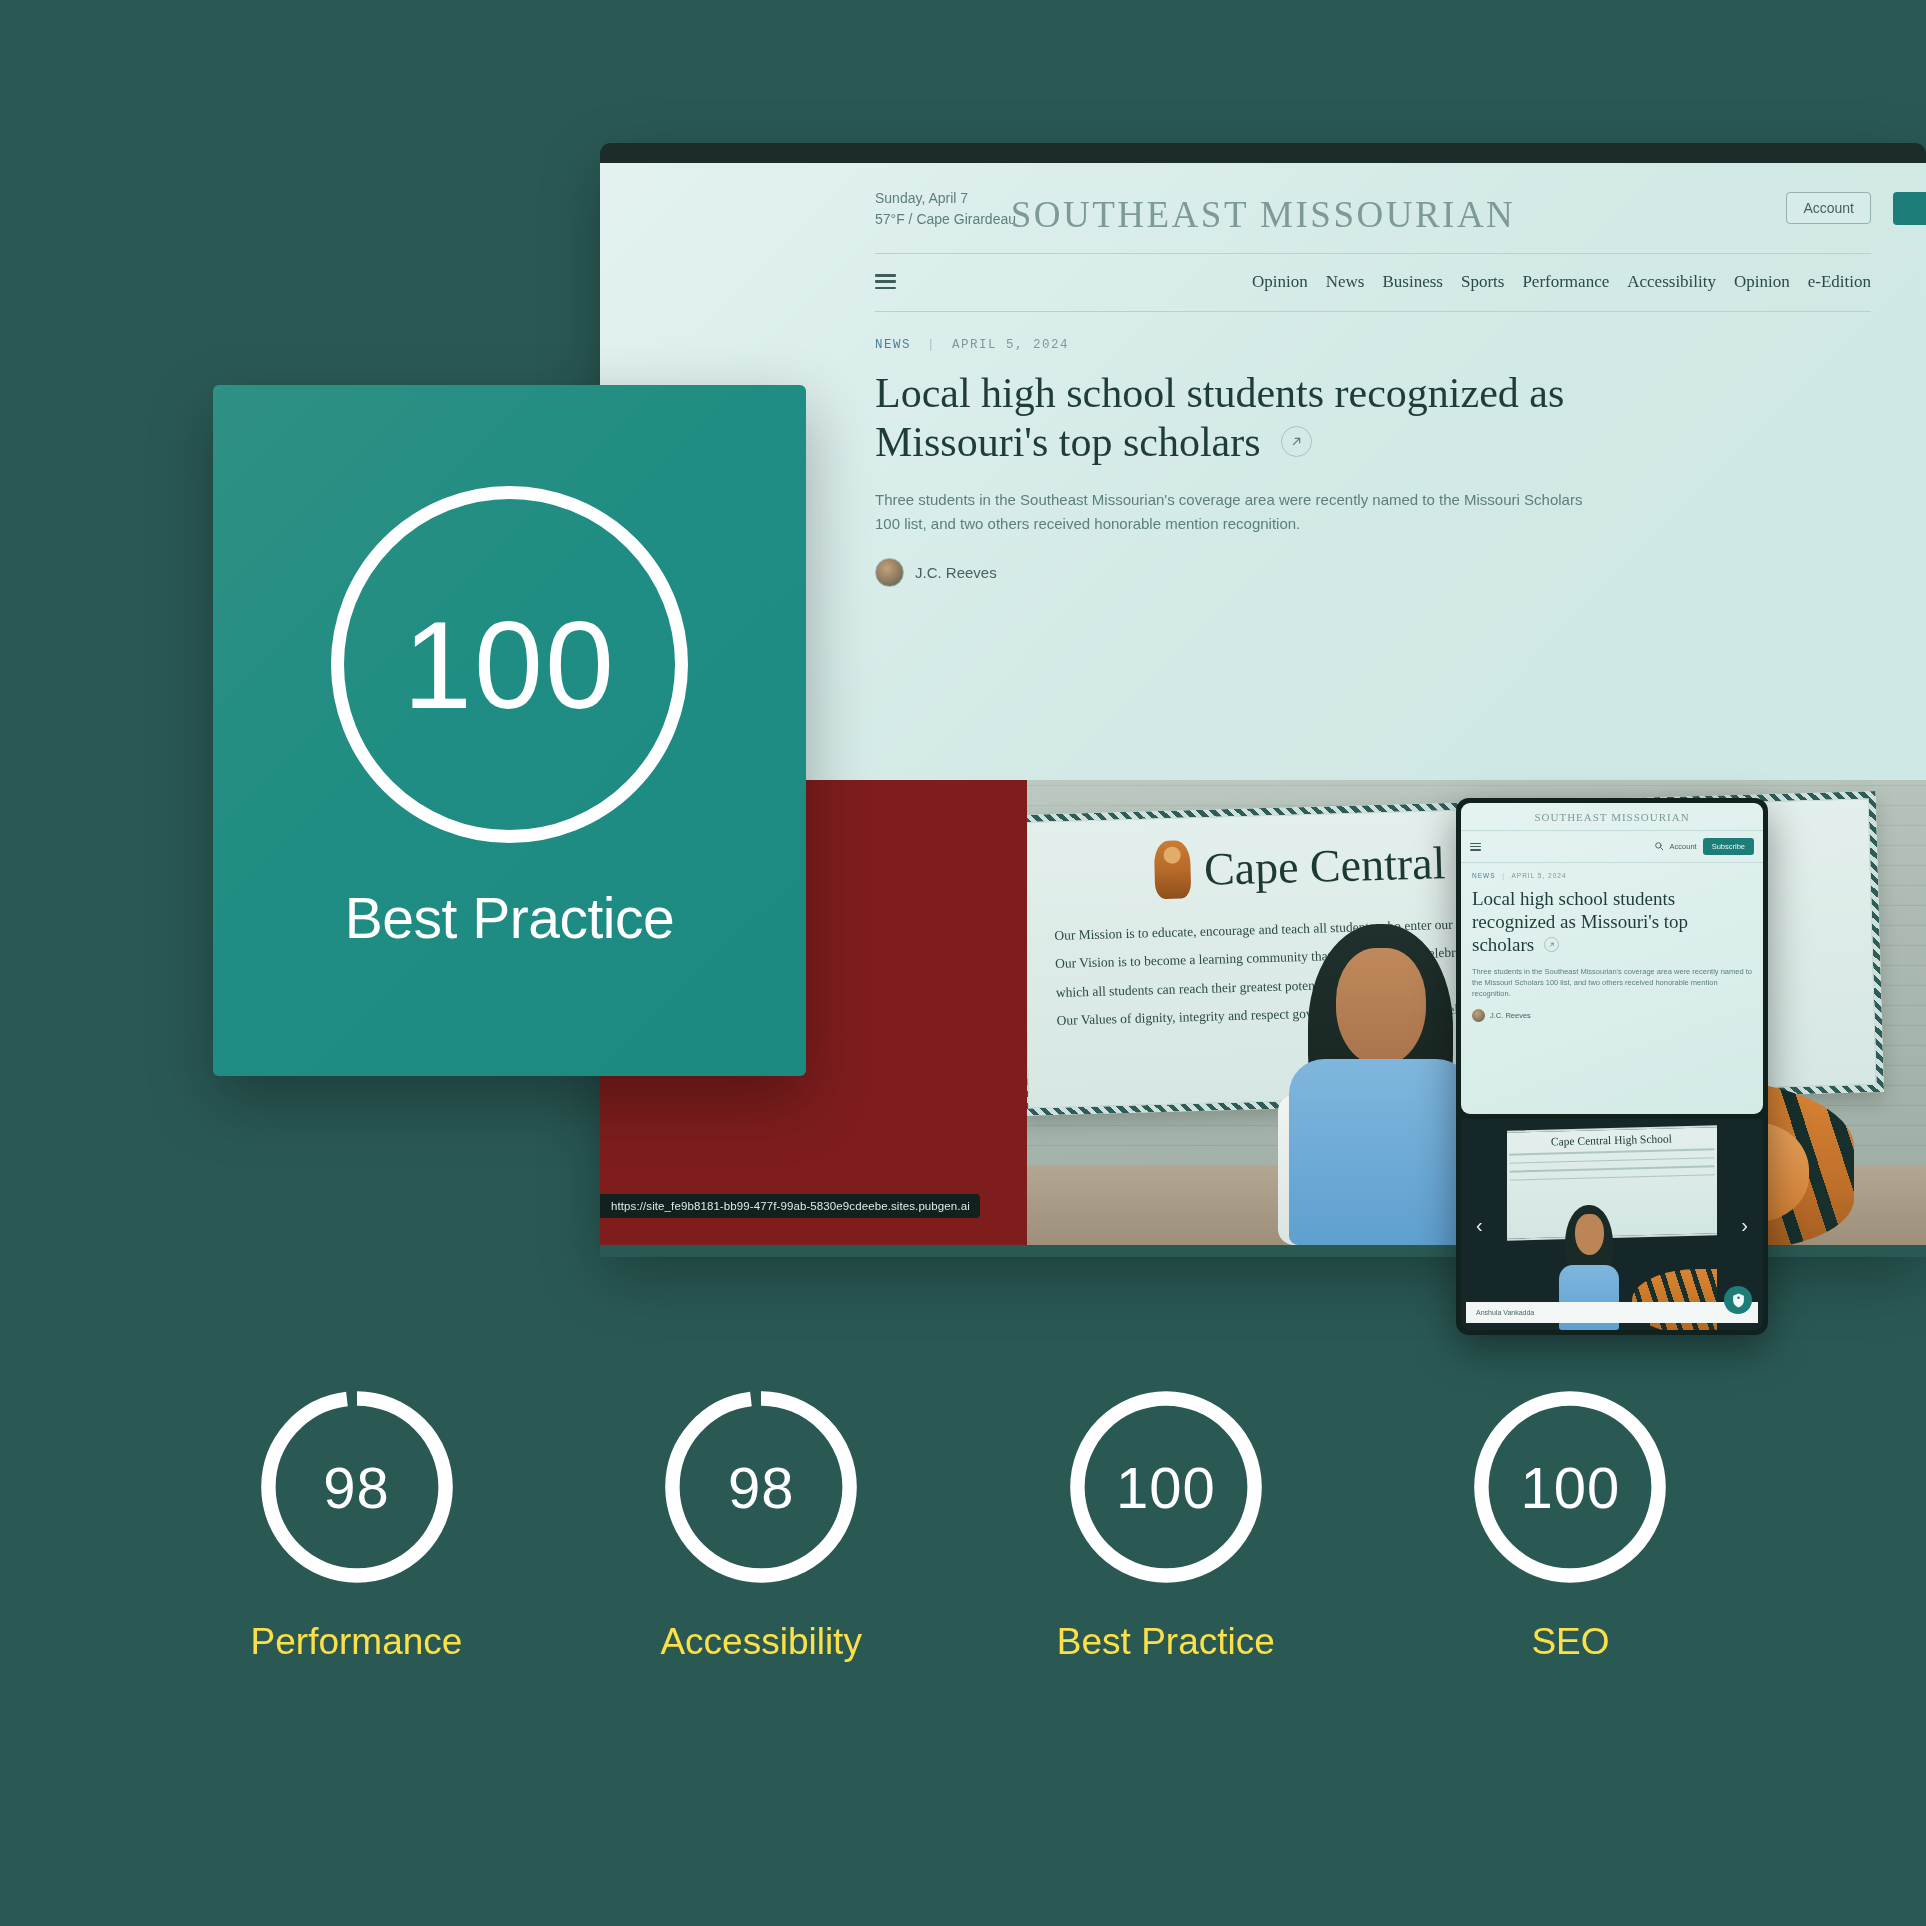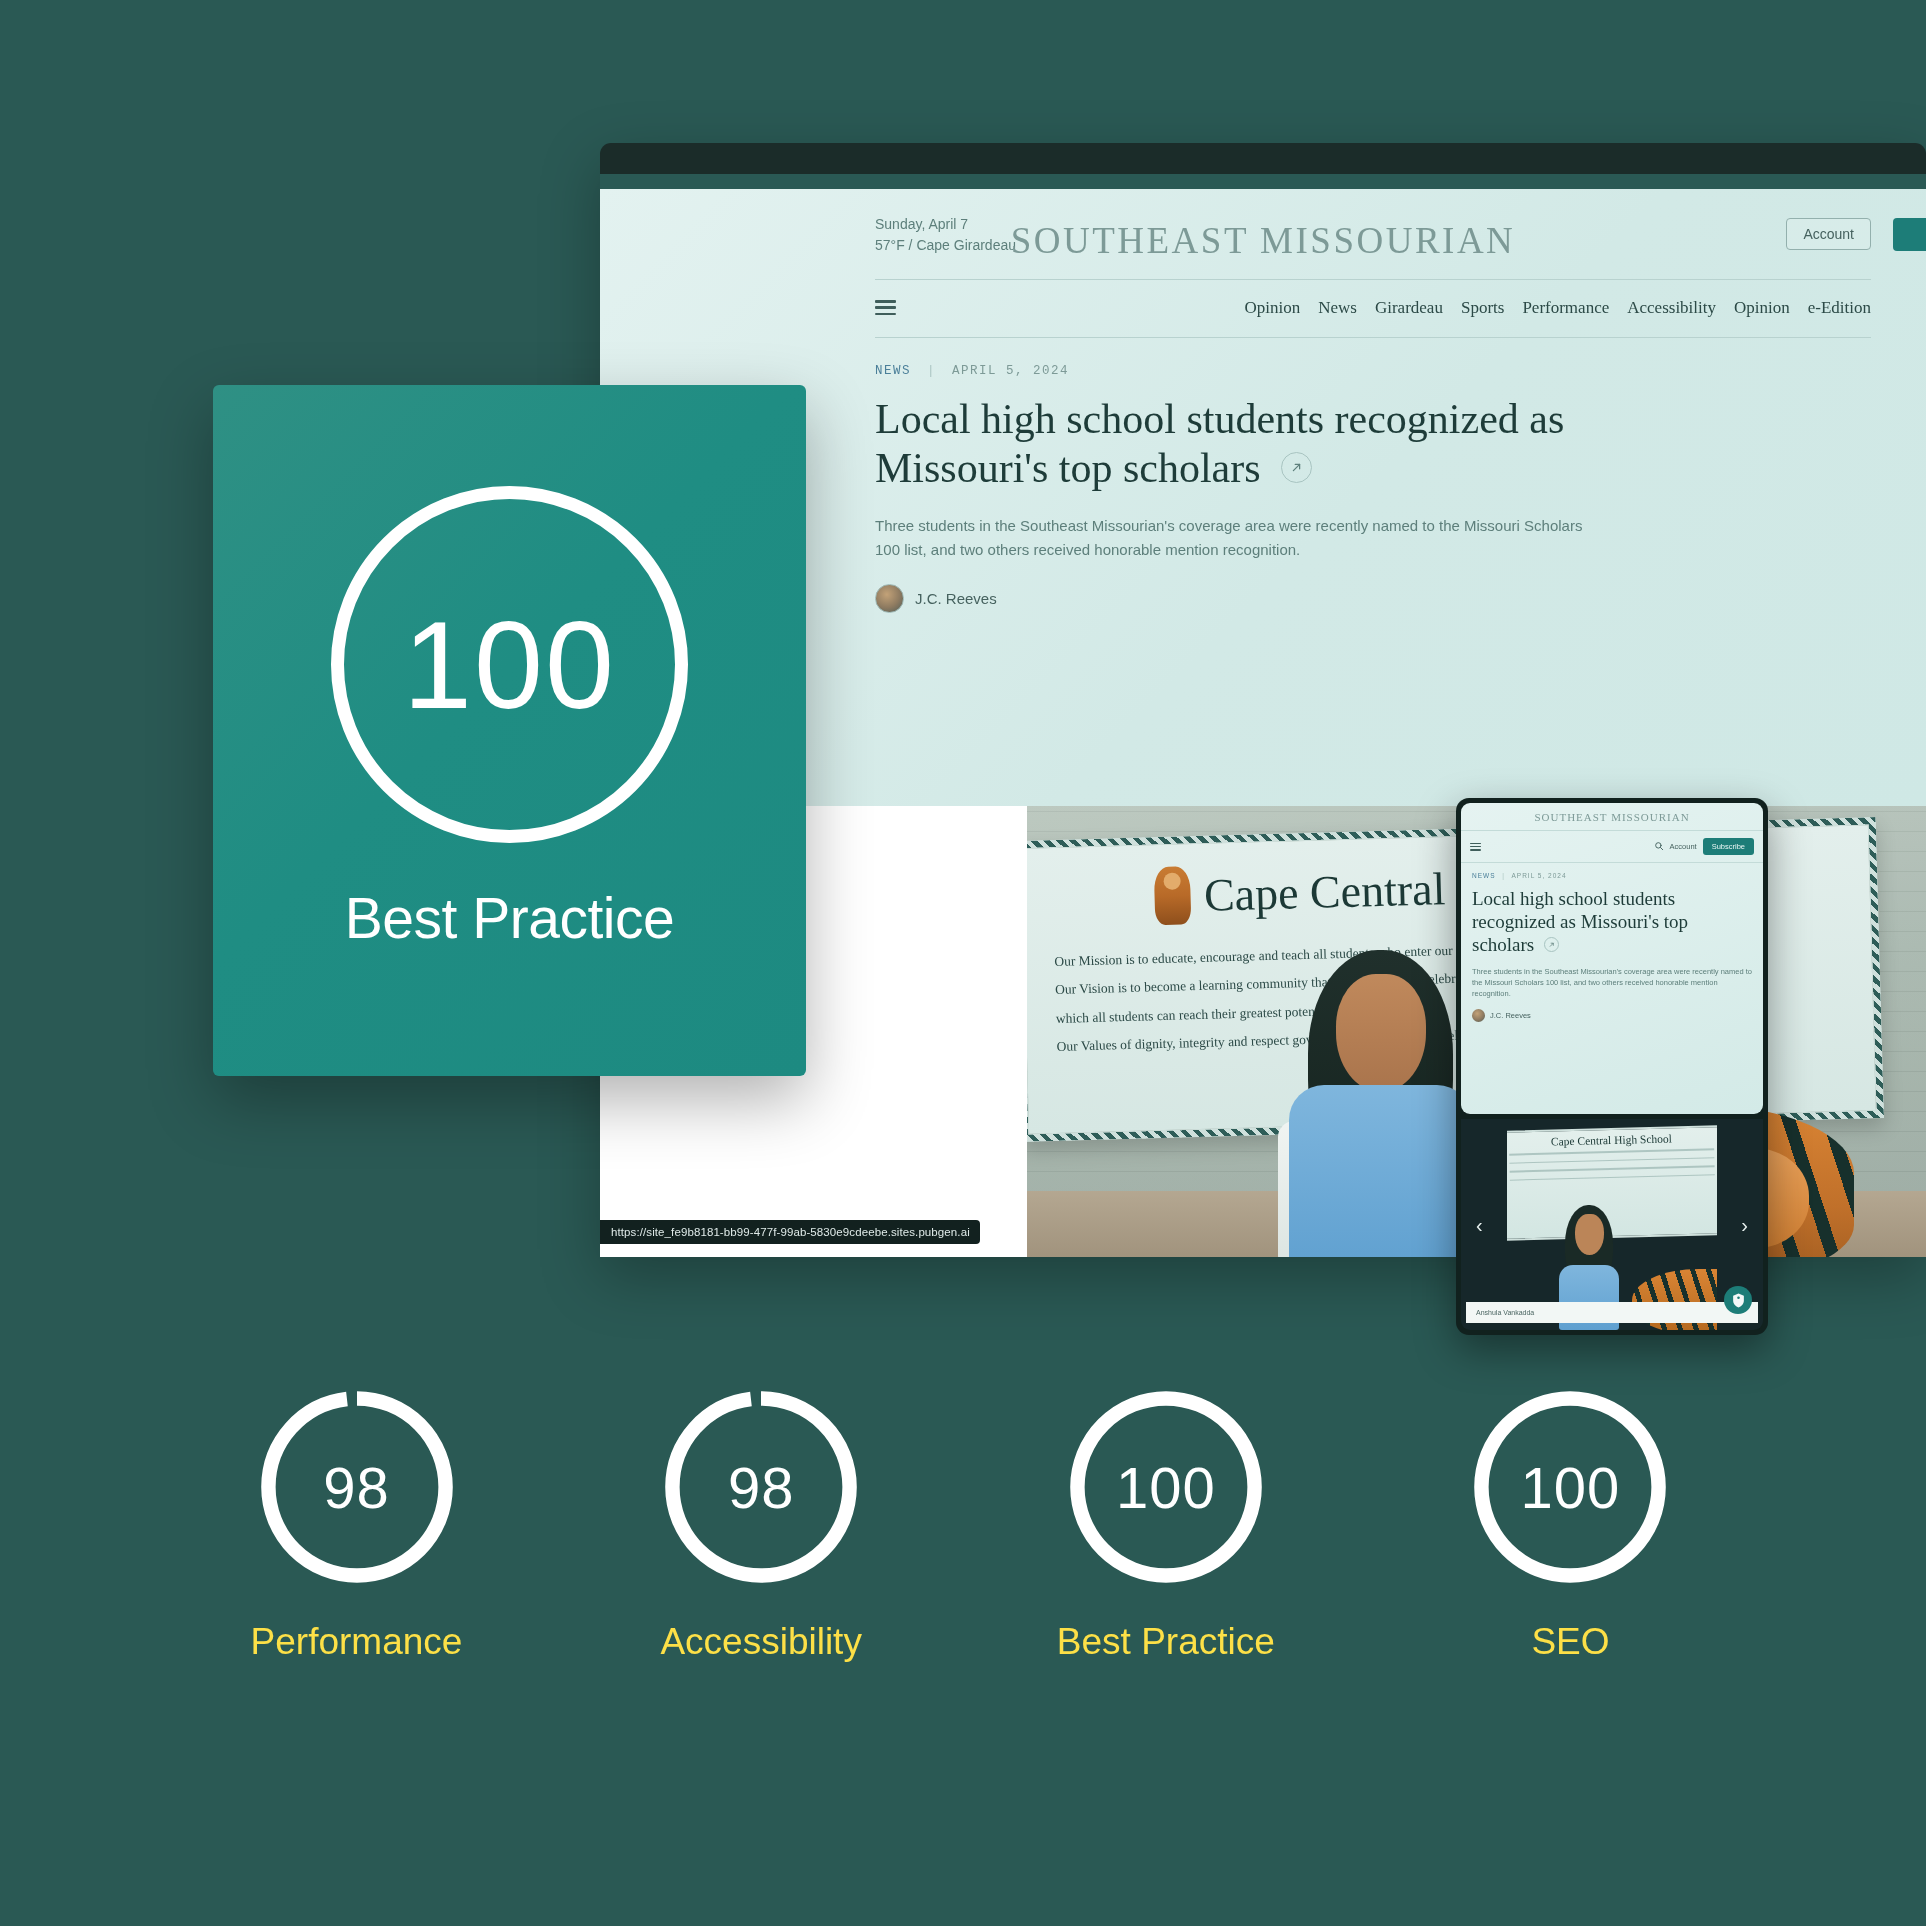--- a/index.html
+++ b/index.html
@@ -19,23 +19,23 @@
     border-radius:11px 11px 0 0;
     overflow:hidden;
     box-shadow:0 20px 60px rgba(0,0,0,.28);
   }
   .browser-chrome {
     position:absolute; left:0; top:0;
     width:100%; height:31px;
     background:#1b2c29;
   }
   .browser-body {
-    position:absolute; left:0; top:46px;
+    position:absolute; left:0; top:20px;
     width:100%; height:1082px;
-    background:#ffffff;
+    background:#7f1d1d;
     overflow:hidden;
   }
 
   
   .newspage {
     position:absolute; left:0; top:0;
     width:100%; height:617px;
     background:linear-gradient(135deg,#e3f2f0 0%, #d2e9e6 55%, #cfe8e5 100%);
   }
   .np-top {
@@ -449,21 +449,21 @@
 
       <div class="np-nav">
         <div class="np-hamburger">
           <i></i>
             <i></i>
             <i></i>
         </div>
         <div class="np-navlinks">
           <span>Opinion</span>
           <span>News</span>
-          <span>Girardeau</span>
+          <span>Business</span>
           <span>Sports</span>
           <span>Performance</span>
           <span>Accessibility</span>
           <span>Opinion</span>
           <span>e-Edition</span>
         </div>
         <div class="np-rule" style="bottom:0"></div>
       </div>
 
       <div class="np-article">

